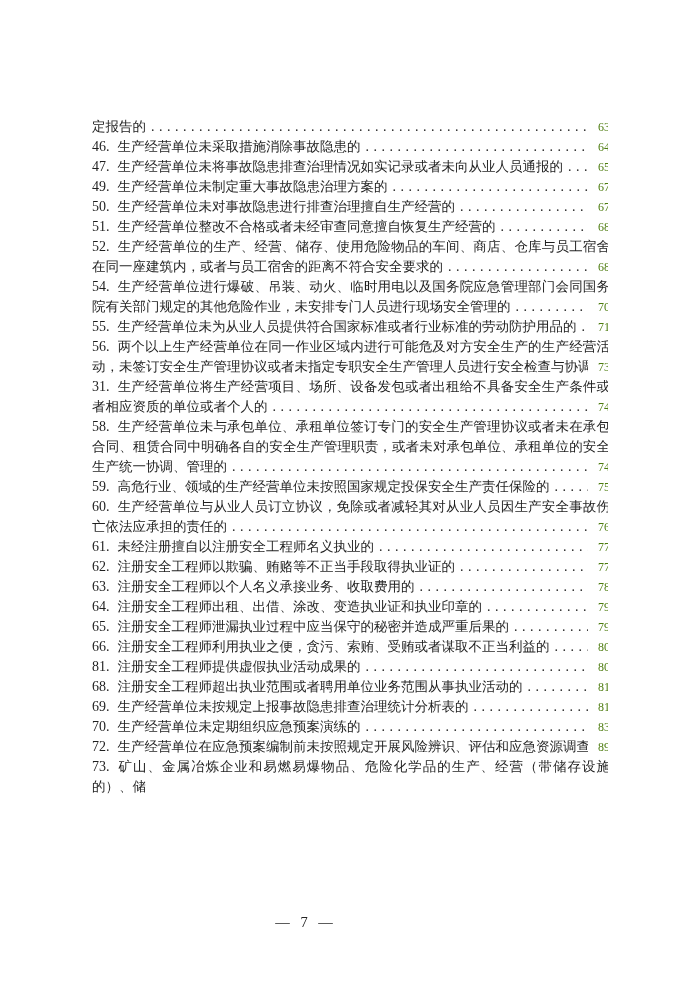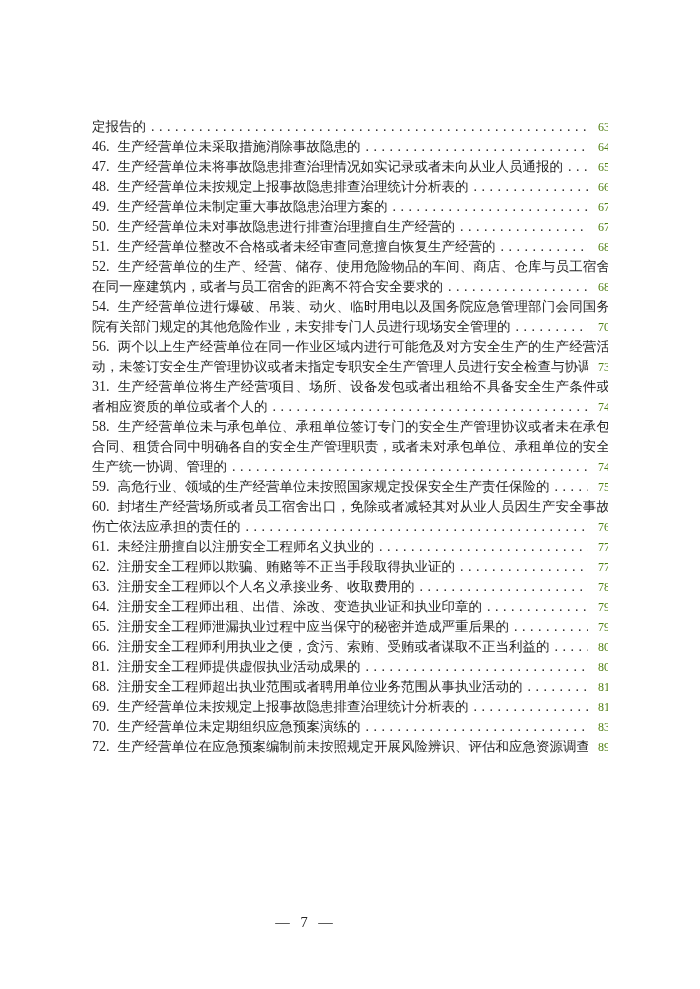--- a/index.html
+++ b/index.html
@@ -75,43 +75,43 @@
 
 <div class="page">
   <div class="toc">
 
     <p class="entry"><span class="txt">定报告的</span><span class="dots"></span><span class="pg">63</span></p>
 
     <p class="entry"><span class="num">46.</span><span class="txt">生产经营单位未采取措施消除事故隐患的</span><span class="dots"></span><span class="pg">64</span></p>
 
     <p class="entry"><span class="num">47.</span><span class="txt">生产经营单位未将事故隐患排查治理情况如实记录或者未向从业人员通报的</span><span class="dots"></span><span class="pg">65</span></p>
 
-    <p class="entry"><span class="num">48.</span><span class="txt">生产经营单位未按规定上报事故隐患排查治理统计分析表的</span><span class="dots"></span><span class="pg">66</span></p>
 
     <p class="entry"><span class="num">49.</span><span class="txt">生产经营单位未制定重大事故隐患治理方案的</span><span class="dots"></span><span class="pg">67</span></p>
 
     <p class="entry"><span class="num">50.</span><span class="txt">生产经营单位未对事故隐患进行排查治理擅自生产经营的</span><span class="dots"></span><span class="pg">67</span></p>
 
     <p class="entry"><span class="num">51.</span><span class="txt">生产经营单位整改不合格或者未经审查同意擅自恢复生产经营的</span><span class="dots"></span><span class="pg">68</span></p>
 
     <p class="entry"><span class="num">52.</span><span class="txt">生产经营单位的生产、经营、储存、使用危险物品的车间、商店、仓库与员工宿舍在同一座建筑内，或者与员工宿舍的距离不符合安全要求的</span><span class="dots"></span><span class="pg">68</span></p>
 
 
     <p class="entry"><span class="num">54.</span><span class="txt">生产经营单位进行爆破、吊装、动火、临时用电以及国务院应急管理部门会同国务院有关部门规定的其他危险作业，未安排专门人员进行现场安全管理的</span><span class="dots"></span><span class="pg">70</span></p>
 
+    <p class="entry"><span class="num">55.</span><span class="txt">生产经营单位未为从业人员提供符合国家标准或者行业标准的劳动防护用品的</span><span class="dots"></span><span class="pg">71</span></p>
 
     <p class="entry"><span class="num">56.</span><span class="txt">两个以上生产经营单位在同一作业区域内进行可能危及对方安全生产的生产经营活动，未签订安全生产管理协议或者未指定专职安全生产管理人员进行安全检查与协调的</span><span class="dots"></span><span class="pg">73</span></p>
 
     <p class="entry"><span class="num">31.</span><span class="txt">生产经营单位将生产经营项目、场所、设备发包或者出租给不具备安全生产条件或者相应资质的单位或者个人的</span><span class="dots"></span><span class="pg">74</span></p>
 
     <p class="entry"><span class="num">58.</span><span class="txt">生产经营单位未与承包单位、承租单位签订专门的安全生产管理协议或者未在承包合同、租赁合同中明确各自的安全生产管理职责，或者未对承包单位、承租单位的安全生产统一协调、管理的</span><span class="dots"></span><span class="pg">74</span></p>
 
     <p class="entry"><span class="num">59.</span><span class="txt">高危行业、领域的生产经营单位未按照国家规定投保安全生产责任保险的</span><span class="dots"></span><span class="pg">75</span></p>
 
-    <p class="entry"><span class="num">60.</span><span class="txt">封堵生产经营场所或者员工宿舍出口，免除或者减轻其对从业人员因生产安全事故伤亡依法应承担的责任的</span><span class="dots"></span><span class="pg">76</span></p>
+    <p class="entry"><span class="num">60.</span><span class="txt">生产经营单位与从业人员订立协议，免除或者减轻其对从业人员因生产安全事故伤亡依法应承担的责任的</span><span class="dots"></span><span class="pg">76</span></p>
 
     <p class="entry"><span class="num">61.</span><span class="txt">未经注册擅自以注册安全工程师名义执业的</span><span class="dots"></span><span class="pg">77</span></p>
 
     <p class="entry"><span class="num">62.</span><span class="txt">注册安全工程师以欺骗、贿赂等不正当手段取得执业证的</span><span class="dots"></span><span class="pg">77</span></p>
 
     <p class="entry"><span class="num">63.</span><span class="txt">注册安全工程师以个人名义承接业务、收取费用的</span><span class="dots"></span><span class="pg">78</span></p>
 
     <p class="entry"><span class="num">64.</span><span class="txt">注册安全工程师出租、出借、涂改、变造执业证和执业印章的</span><span class="dots"></span><span class="pg">79</span></p>
 
     <p class="entry"><span class="num">65.</span><span class="txt">注册安全工程师泄漏执业过程中应当保守的秘密并造成严重后果的</span><span class="dots"></span><span class="pg">79</span></p>
@@ -122,17 +122,18 @@
 
     <p class="entry"><span class="num">68.</span><span class="txt">注册安全工程师超出执业范围或者聘用单位业务范围从事执业活动的</span><span class="dots"></span><span class="pg">81</span></p>
 
     <p class="entry"><span class="num">69.</span><span class="txt">生产经营单位未按规定上报事故隐患排查治理统计分析表的</span><span class="dots"></span><span class="pg">81</span></p>
 
     <p class="entry"><span class="num">70.</span><span class="txt">生产经营单位未定期组织应急预案演练的</span><span class="dots"></span><span class="pg">83</span></p>
 
 
     <p class="entry"><span class="num">72.</span><span class="txt">生产经营单位在应急预案编制前未按照规定开展风险辨识、评估和应急资源调查的</span><span class="dots"></span><span class="pg">89</span></p>
 
+    <p class="entry"><span class="num">73.</span><span class="txt">矿山、金属冶炼企业和易燃易爆物品、危险化学品的生产、经营（带储存设施的）、储</span></p>
 
   </div>
 
   <div class="footer">— 7 —</div>
 </div>
 
 </body></html>

